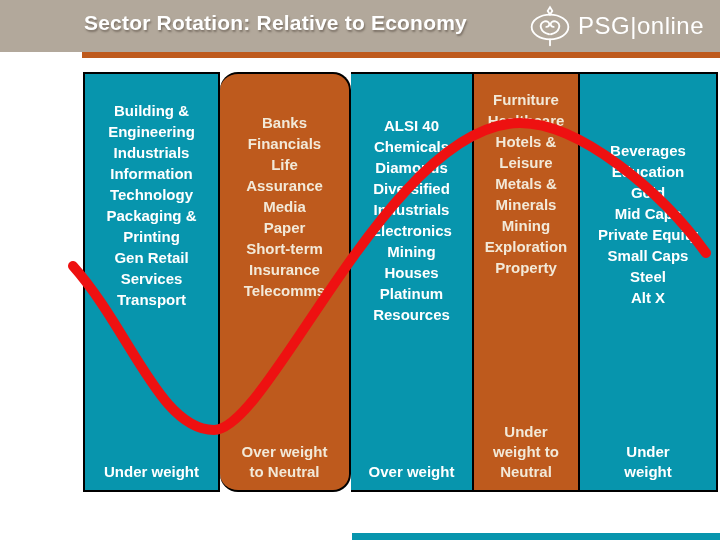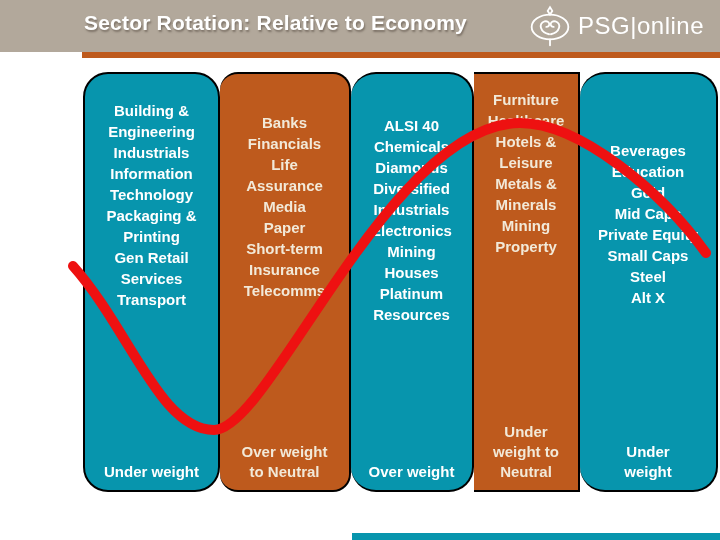--- a/index.html
+++ b/index.html
@@ -34,21 +34,21 @@
   .columns{
     position:absolute;left:83px;top:72px;width:635px;height:420px;
     display:flex;
   }
   .col{
     box-sizing:border-box;border:2px solid #000000;overflow:hidden;
     display:flex;flex-direction:column;justify-content:space-between;
     text-align:center;font-weight:bold;font-size:15px;
   }
   .col + .col{border-left:none;}
-  .col.teal{background:var(--teal);color:#ffffff;border-radius:25px;}
+  .col.teal{background:var(--teal);color:#ffffff;}
   .col.orange{background:var(--orange);color:var(--cream);}
   .sectors{padding-top:var(--pt);line-height:21px;white-space:nowrap;}
   .weight{padding-bottom:8px;line-height:20px;white-space:nowrap;}
   
   .curve-svg{position:absolute;left:0;top:0;width:720px;height:540px;pointer-events:none;}
   
   .bottom-bar{
     position:absolute;left:352px;top:533px;width:368px;height:7px;
     background:var(--teal);
   }
@@ -129,20 +129,21 @@
     </div>
     <div class="col orange" style="width:106px;">
       <div class="sectors" style="--pt:15px;">
           <div>Furniture</div>
           <div>Healthcare</div>
           <div>Hotels &amp;</div>
           <div>Leisure</div>
           <div>Metals &amp;</div>
           <div>Minerals</div>
           <div>Mining</div>
+          <div>Exploration</div>
           <div>Property</div>
         </div>
       <div class="weight">
           <div>Under</div>
           <div>weight to</div>
           <div>Neutral</div>
         </div>
     </div>
     <div class="col teal" style="width:138px;gap:28px;">
       <div class="sectors" style="--pt:66px;">

